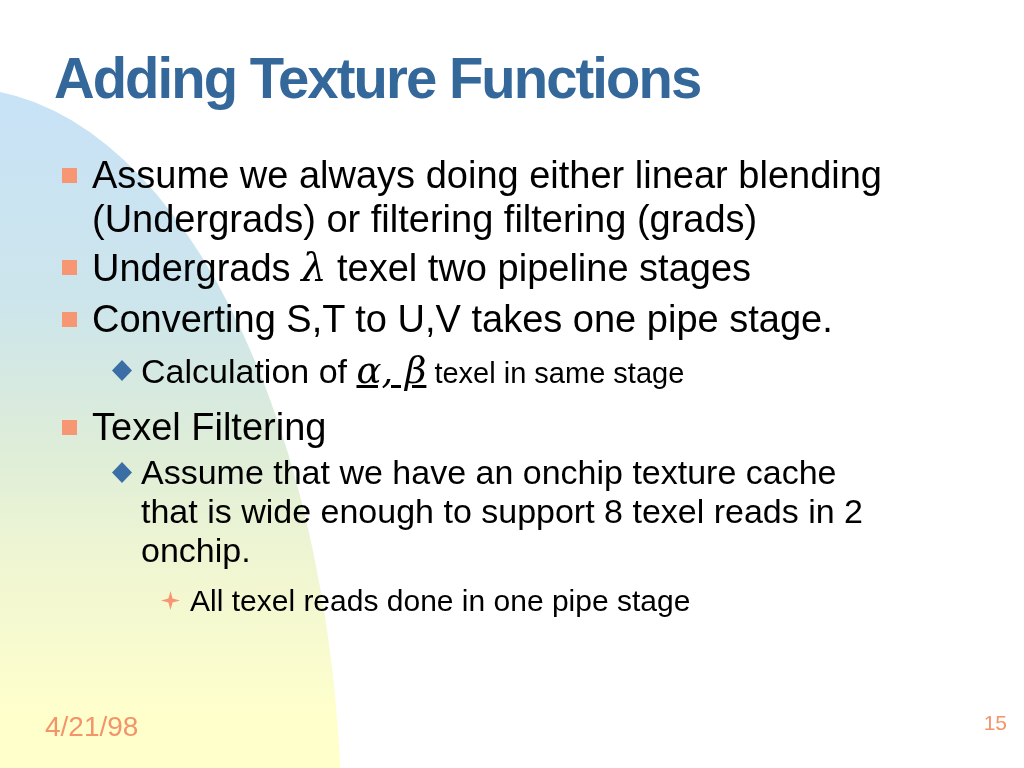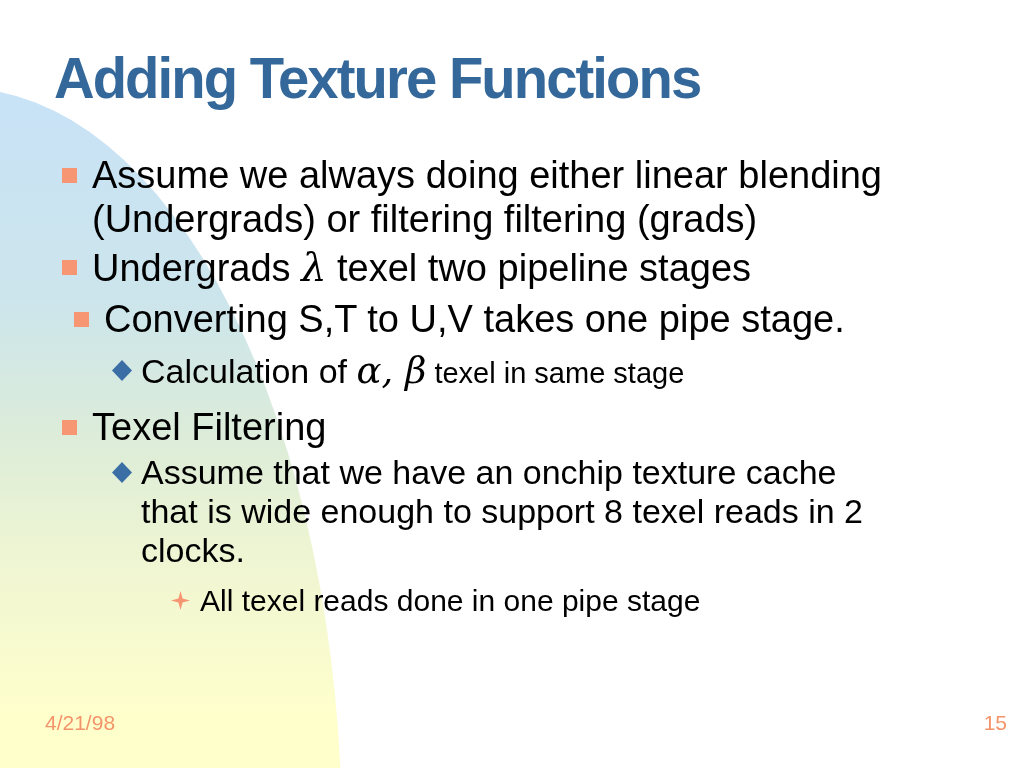--- a/index.html
+++ b/index.html
@@ -20,36 +20,36 @@
     font-size:58px; font-weight:bold; letter-spacing:-2px;
     transform:scaleX(0.97); transform-origin:left top;
     color:#35689a; white-space:nowrap;
   }
   .item{ position:absolute; z-index:2; }
   .l1-text{ font-size:38px; line-height:44px; color:#000; }
   .l2-text{ font-size:34px; line-height:39px; color:#000; }
   .l3-text{ font-size:30px; line-height:36px; color:#000; }
   .sym{ font-family:"DejaVu Serif", serif; font-style:italic; }
   .sym-lg{ font-size:40px; }
-  .sym-md{ font-size:37px; }
+  .sym-md{ font-size:37px;text-decoration:underline; }
   .small-tail{ font-size:29px; }
   .sq-bullet{
     position:absolute; width:15px; height:15px; background:#f79672;
   }
   .diamond-bullet{
     position:absolute; width:20px; height:21px; background:#3a6ea5;
     clip-path:polygon(50% 0%, 100% 50%, 50% 100%, 0% 50%);
   }
   .star-bullet{
     position:absolute; width:19px; height:19px; background:#f79672;
     clip-path:polygon(50% 0%, 61% 39%, 100% 50%, 61% 61%, 50% 100%, 39% 61%, 0% 50%, 39% 39%);
   }
   .footer-date{
     position:absolute; left:45px; top:711px; z-index:2;
-    font-size:21px; color:#f4946a;
+    font-size:28px; color:#f4946a;
   }
   .footer-page{
     position:absolute; right:17px; top:711px; z-index:2;
     font-size:21px; color:#f4946a;
   }
 </style>
 </head>
 <body>
 
 <div class="slide">
@@ -66,21 +66,21 @@
     </div>
   </div>
 
   <div class="item" style="left:0; top:245px;">
     <span class="sq-bullet" style="left:62px; top:15px;"></span>
     <div class="l1-text" style="margin-left:92px; width:900px;">
       <span>Undergrads </span><span class="sym sym-lg">λ</span><span> texel two pipeline stages</span>
     </div>
   </div>
 
-  <div class="item" style="left:12px; top:297px;">
+  <div class="item" style="left:0; top:297px;">
     <span class="sq-bullet" style="left:62px; top:15px;"></span>
     <div class="l1-text" style="margin-left:92px; width:900px;">Converting S,T to U,V takes one pipe stage.</div>
   </div>
 
   <div class="item" style="left:0; top:351px;">
     <span class="diamond-bullet" style="left:112px; top:9px;"></span>
     <div class="l2-text" style="margin-left:141px; width:860px;">
       <span>Calculation of  </span><span class="sym sym-md">α, β</span><span class="small-tail"> texel in same stage</span>
     </div>
   </div>
@@ -88,25 +88,25 @@
   <div class="item" style="left:0; top:405px;">
     <span class="sq-bullet" style="left:62px; top:15px;"></span>
     <div class="l1-text" style="margin-left:92px; width:900px;">Texel Filtering</div>
   </div>
 
   <div class="item" style="left:0; top:453px;">
     <span class="diamond-bullet" style="left:112px; top:9px;"></span>
     <div class="l2-text" style="margin-left:141px; width:840px;">
       <div>Assume that we have an onchip texture cache</div>
       <div>that is wide enough to support 8 texel reads in 2</div>
-      <div>clocks.</div>
+      <div>onchip.</div>
     </div>
   </div>
 
-  <div class="item" style="left:16px; top:583px;">
+  <div class="item" style="left:6px; top:583px;">
     <span class="star-bullet" style="left:155px; top:8px;"></span>
     <div class="l3-text" style="margin-left:184px; width:800px;">All texel reads done in one pipe stage</div>
   </div>
 
   <div class="footer-date">4/21/98</div>
   <div class="footer-page">15</div>
 
 </div>
 
 </body></html>

